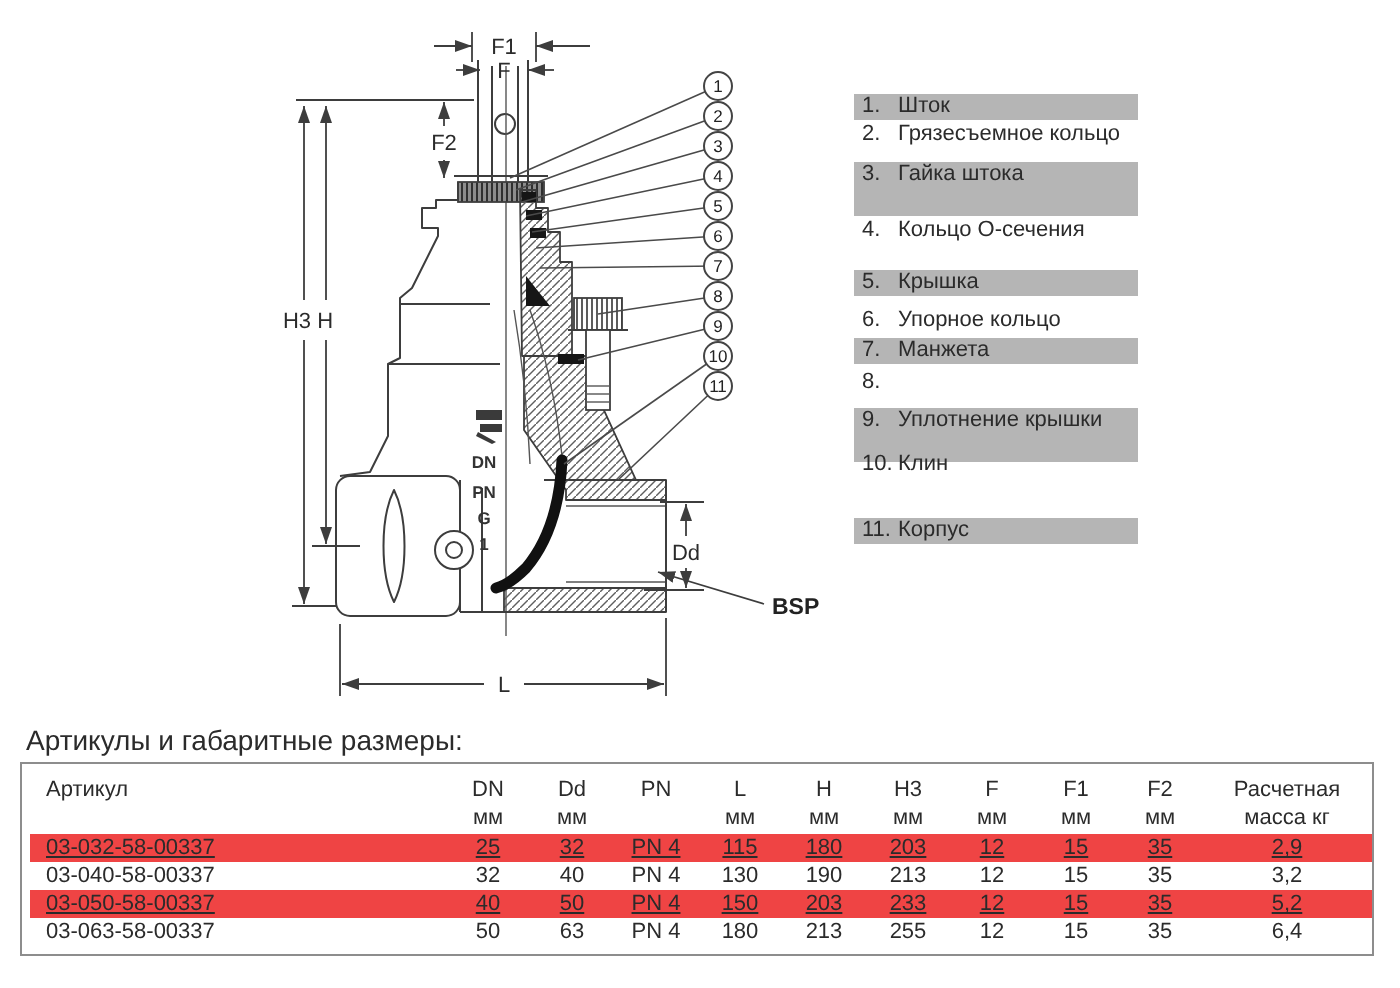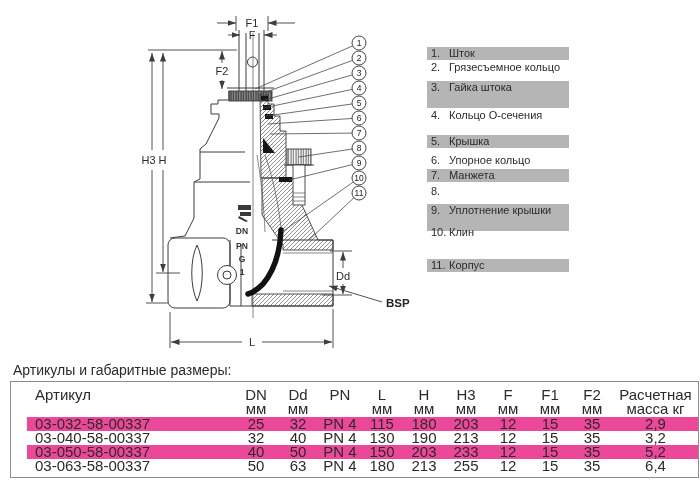--- a/index.html
+++ b/index.html
@@ -33,28 +33,28 @@
   .pl-item:nth-child(5){top:135px;}
   .pl-item:nth-child(6){top:154px;}
   .pl-item:nth-child(7){top:169px;}
   .pl-item:nth-child(8){top:185px;}
   .pl-item:nth-child(9){top:204px;}
   .pl-item:nth-child(10){top:226px;}
   .pl-item:nth-child(11){top:259px;}
   
   .specs-title{position:absolute;left:13px;top:362px;font-size:14px;}
   .spec-table{position:absolute;left:10px;top:381px;width:671px;border:1px solid #8d8d8d;
-              background:#fff;padding:2px 0 4px 16px;font-size:15px;}
+              background:#fff;padding:2px 0 4px 4px;font-size:11px;}
   .t-row{display:grid;grid-template-columns:208px repeat(9,42px) 1fr;height:14px;line-height:14px;}
   .t-head{display:grid;grid-template-columns:208px repeat(9,42px) 1fr;height:33px;}
   .t-cell{text-align:center;overflow:hidden;white-space:nowrap;}
   .t-cell.first{text-align:left;padding-left:8px;}
   .h-label{height:19px;line-height:22px;}
   .h-unit{height:14px;line-height:12px;}
-  .t-row.hl{background:#ec4899;}
+  .t-row.hl{background:#ef4444;text-decoration:underline;}
 </style>
 </head>
 <body>
 
 <div class="canvas">
 
   <svg id="drawing" width="425" height="360" viewBox="0 0 425 360" xmlns="http://www.w3.org/2000/svg">
     <defs>
       <marker id="ah" markerUnits="userSpaceOnUse" markerWidth="9" markerHeight="7" refX="8.5" refY="3" orient="auto">
         <path d="M0,0 L8.5,3 L0,6 Z" fill="#3d3d3d"></path>

